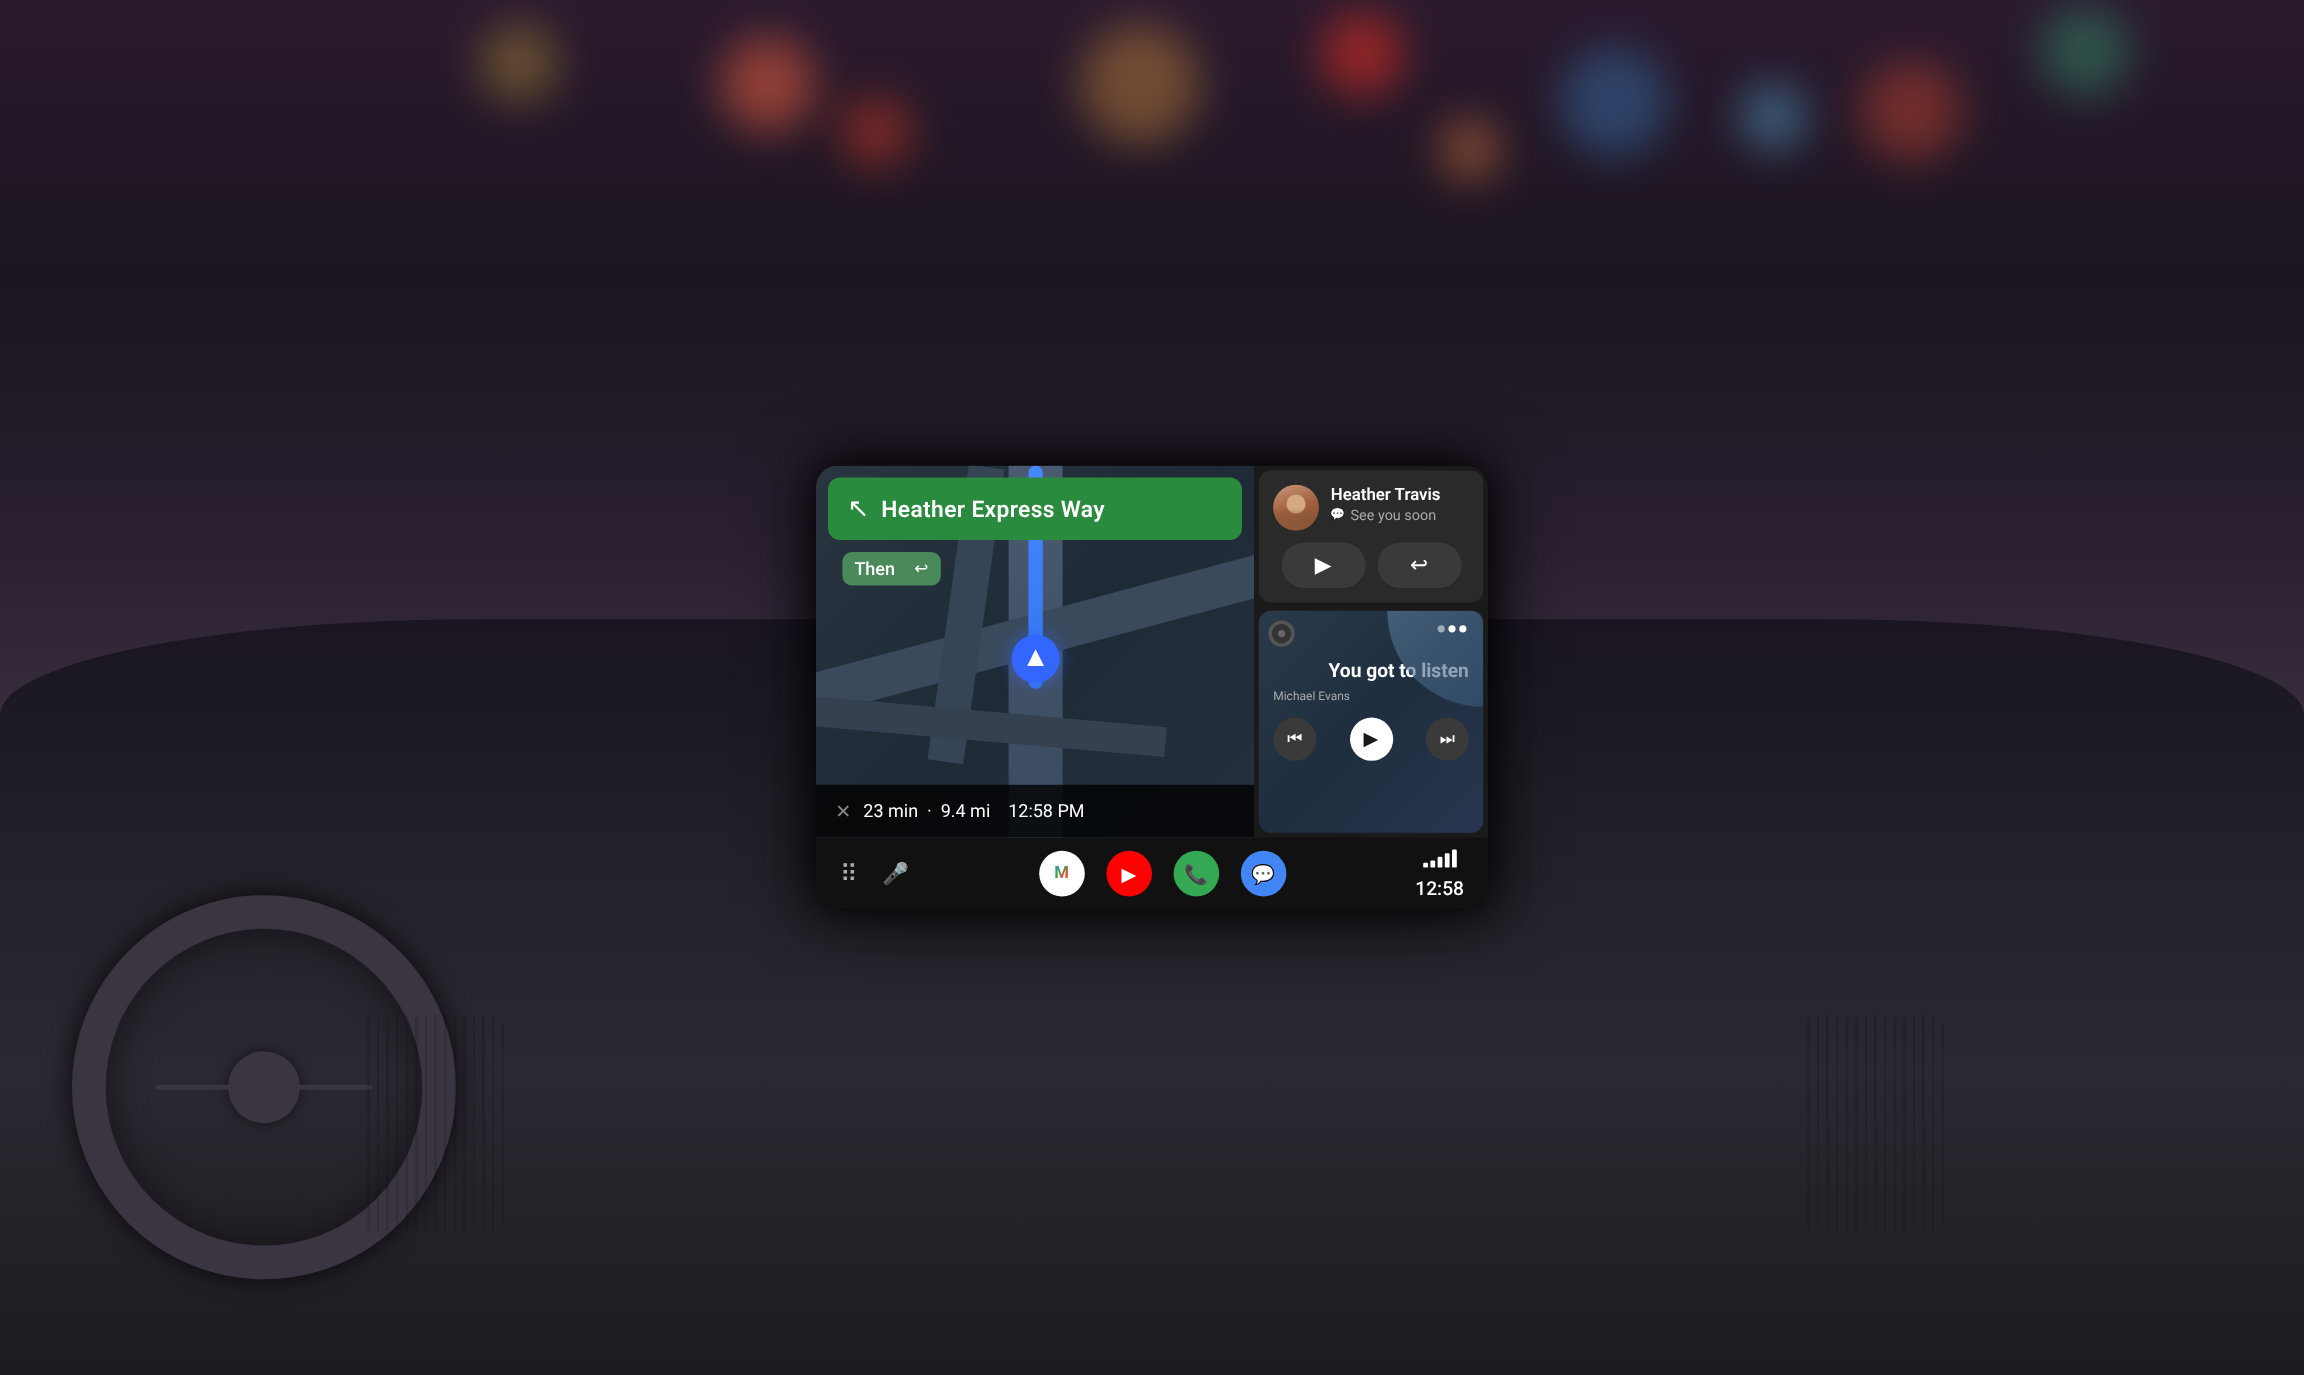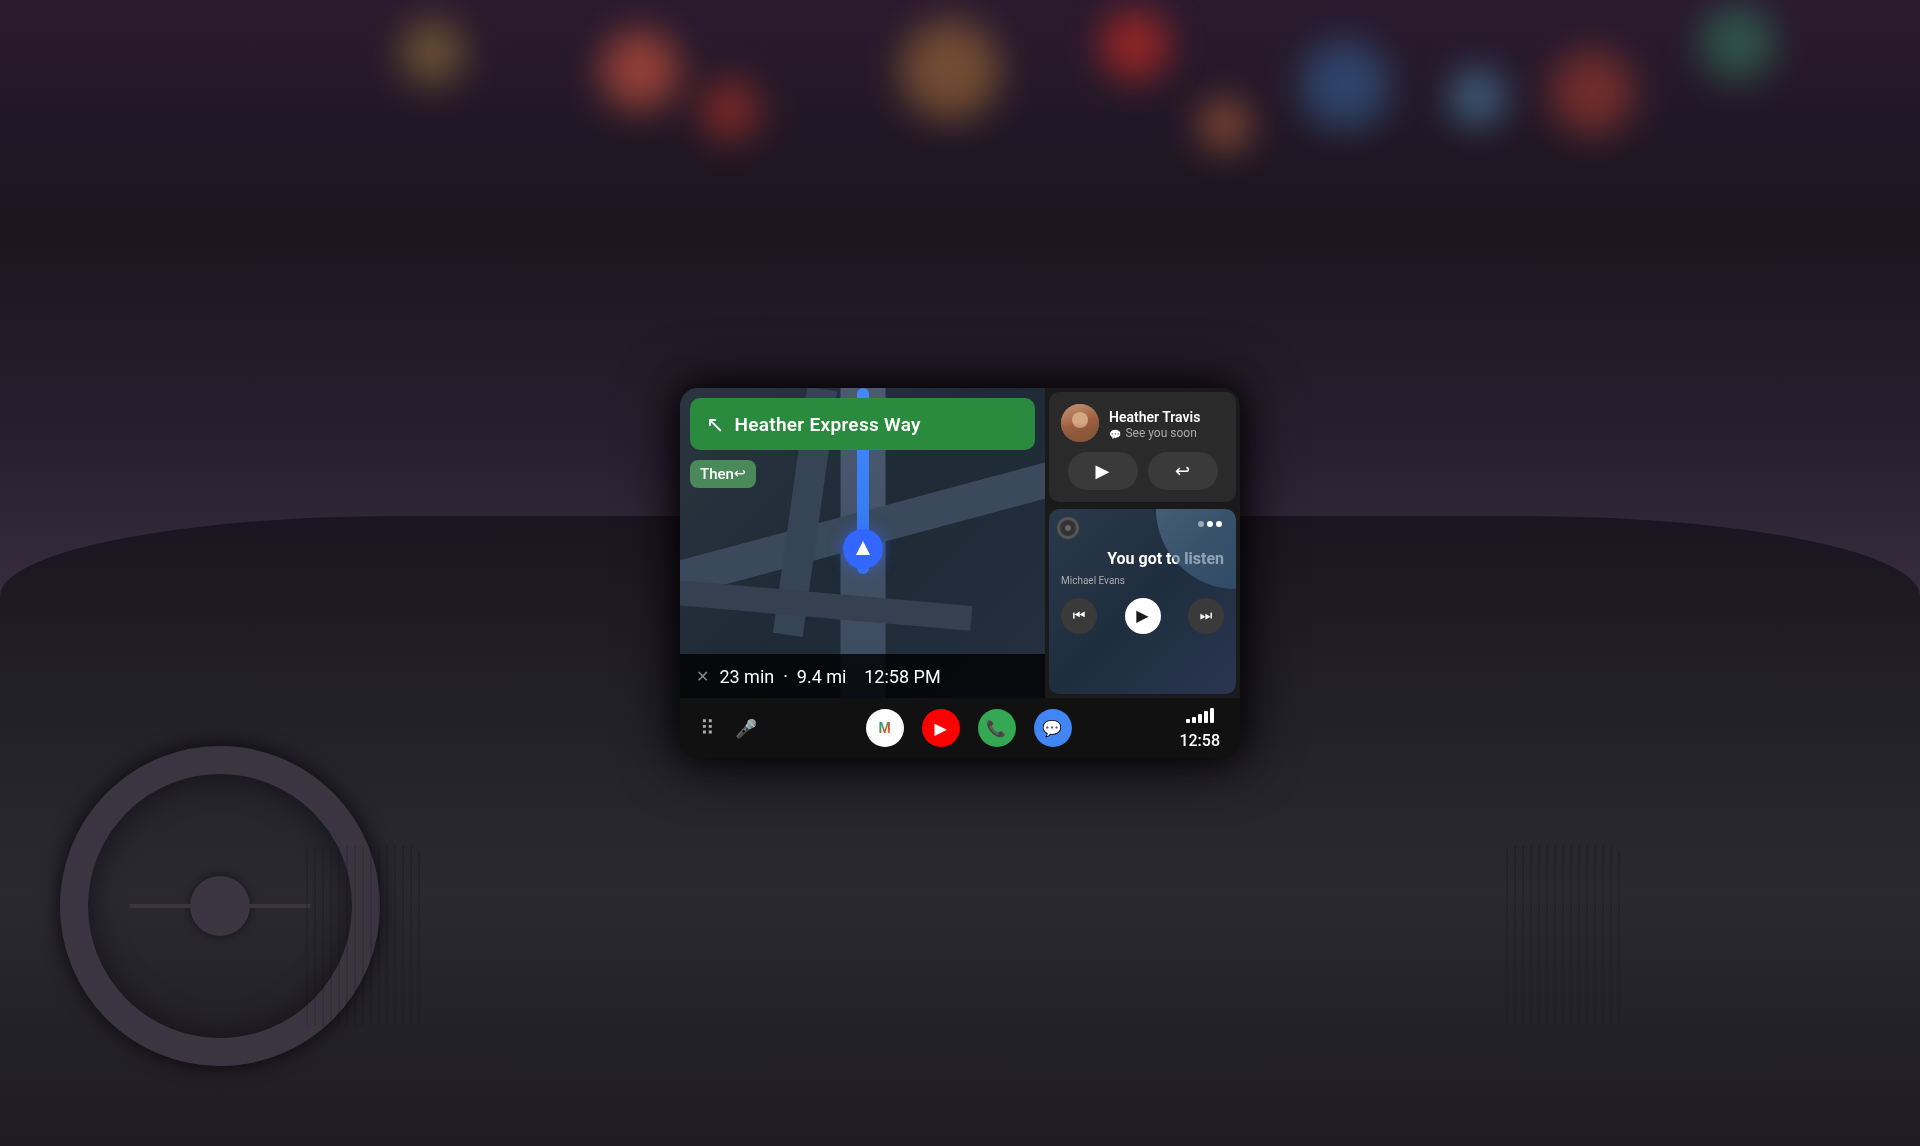--- a/index.html
+++ b/index.html
@@ -235,26 +235,26 @@
       font-size: 19px;
       font-weight: 600;
       color: white;
       letter-spacing: 0.3px;
     }
 
     
     .then-label {
       position: absolute;
       top: 72px;
-      left: 10px;
+      left: 22px;
       background: #4a8a5a;
       border-radius: 8px;
       padding: 5px 10px;
       display: flex;
-      gap: 0;
+      gap: 16px;
     }
 
     .then-text {
       font-size: 15px;
       font-weight: 500;
       color: white;
     }
 
     
     .eta-bar {
@@ -269,21 +269,21 @@
       padding: 0 16px;
       gap: 10px;
     }
 
     .eta-close {
       color: #888;
       font-size: 16px;
     }
 
     .eta-info {
-      font-size: 18px;
+      font-size: 15px;
       color: white;
       font-weight: 400;
     }
 
     
     .right-panel {
       width: 195px;
       display: flex;
       flex-direction: column;
       gap: 3px;
@@ -293,21 +293,21 @@
     
     .notification-card {
       background: #2a2a2a;
       padding: 12px;
       border-radius: 10px;
       margin: 4px 4px 2px 4px;
     }
 
     .notification-header {
       display: flex;
-      align-items: flex-end;
+      align-items: flex-start;
       gap: 10px;
       margin-bottom: 10px;
     }
 
     .avatar {
       width: 38px;
       height: 38px;
       border-radius: 50%;
       background: linear-gradient(135deg, #8B6A4A 0%, #7a5a3a 100%);
       overflow: hidden;

